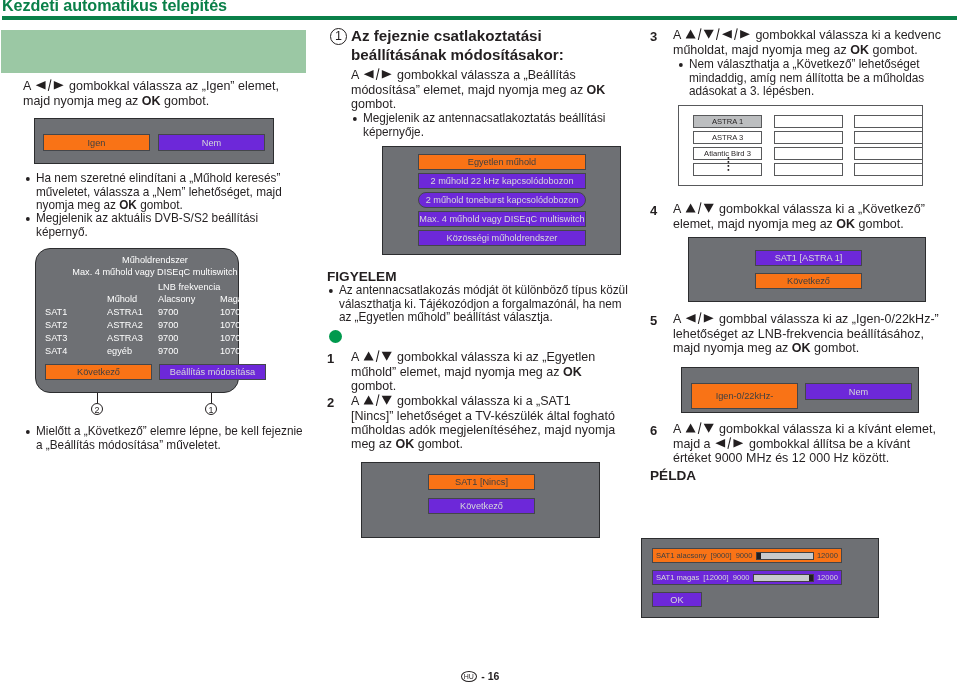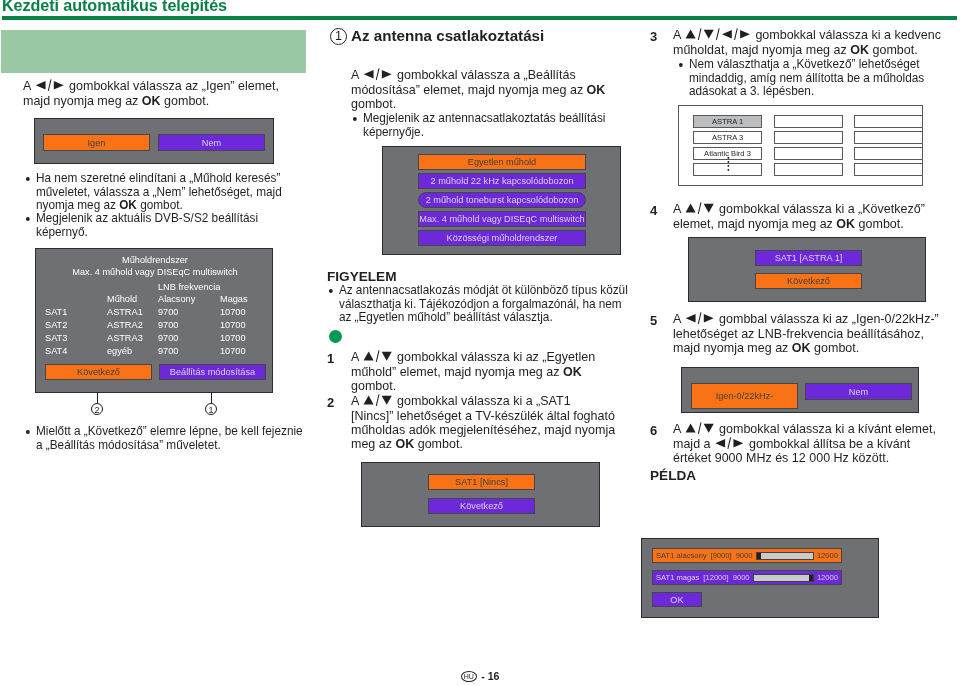--- a/index.html
+++ b/index.html
@@ -121,21 +121,21 @@
     <div class="btn btn-dk" style="left:123px;top:15px;width:107px;height:17px;">Nem</div>
   </div>
 
   <div class="abs p sm" style="left:25px;top:172px;width:280px;">
     <div class="bul"><span>Ha nem szeretné elindítani a „Műhold keresés” műveletet, válassza a „Nem” lehetőséget, majd nyomja meg az </span><span class="b">OK</span><span> gombot.</span></div>
   </div>
   <div class="abs p sm" style="left:25px;top:212px;width:280px;">
     <div class="bul">Megjelenik az aktuális DVB-S/S2 beállítási képernyő.</div>
   </div>
 
-  <div class="abs tv" style="left:35px;top:248px;width:238px;height:145px;">
+  <div class="abs tv" style="left:35px;top:248px;width:204px;height:145px;border-radius:15px;">
     <div class="tvtxt" style="left:0;top:6px;width:238px;text-align:center;">Műholdrendszer</div>
     <div class="tvtxt" style="left:0;top:18px;width:238px;text-align:center;">Max. 4 műhold vagy DISEqC multiswitch</div>
     <div class="tvtxt" style="left:122px;top:33px;">LNB frekvencia</div>
     <div class="tvtxt" style="left:71px;top:45px;">Műhold</div>
     <div class="tvtxt" style="left:122px;top:45px;">Alacsony</div>
     <div class="tvtxt" style="left:184px;top:45px;">Magas</div>
     <div class="sat-rows">
         <div class="tvtxt" style="left: 9px; top: 58px;">SAT1</div>
         <div class="tvtxt" style="left: 71px; top: 58px;">ASTRA1</div>
         <div class="tvtxt" style="left: 122px; top: 58px;">9700</div>
@@ -161,21 +161,22 @@
   <div class="abs callout" style="left:91px;top:403px;">2</div>
   <div class="abs" style="left:211px;top:393px;width:1.2px;height:10px;background:#231f20;"></div>
   <div class="abs callout" style="left:205px;top:403px;">1</div>
 
   <div class="abs p sm" style="left:25px;top:425px;width:300px;">
     <div class="bul">Mielőtt a „Következő” elemre lépne, be kell fejeznie a „Beállítás módosítása” műveletet.</div>
   </div>
 
   <div class="abs callout-lg" style="left:330px;top:28px;">1</div>
   <div class="abs h2" style="left:351px;top:27px;width:285px;">
-    <div>Az antenna csatlakoztatási</div>
+    <div>Az fejeznie csatlakoztatási</div>
+    <div>beállításának módosításakor:</div>
   </div>
   <div class="abs p" style="left:351px;top:68px;width:305px;">
     <span>A </span><span class="arrows"><svg width="30.2" height="12.2" viewBox="0 0 30.2 12.2">
           <path d="M 10.6,2.0 L 10.6,10.4 L 0.3,6.2 Z" transform="translate(0,0)" fill="#231f20"></path>
           <path d="M 16.2,0.8 L 13.6,11.4" stroke="#231f20" stroke-width="1.1" fill="none" stroke-linecap="square"></path>
           <path d="M 0.3,2.0 L 0.3,10.4 L 10.6,6.2 Z" transform="translate(19,0)" fill="#231f20"></path>
         </svg></span><span> gombokkal válassza a „Beállítás módosítása” elemet, majd nyomja meg az </span><span class="b">OK</span><span> gombot.</span>
   </div>
   <div class="abs p sm" style="left:352px;top:112px;width:270px;">
     <div class="bul">Megjelenik az antennacsatlakoztatás beállítási képernyője.</div>
@@ -209,21 +210,21 @@
 
   <div class="abs stepnum" style="left:327px;top:395px;">2</div>
   <div class="abs p" style="left:351px;top:394px;width:288px;">
     <span>A </span><span class="arrows"><svg width="30.2" height="12.2" viewBox="0 0 30.2 12.2">
           <path d="M 0.1,10.6 L 10.7,10.6 L 5.4,1.6 Z" transform="translate(0,0)" fill="#231f20"></path>
           <path d="M 16.2,0.8 L 13.6,11.4" stroke="#231f20" stroke-width="1.1" fill="none" stroke-linecap="square"></path>
           <path d="M 0.1,1.8 L 10.7,1.8 L 5.4,10.8 Z" transform="translate(19,0)" fill="#231f20"></path>
         </svg></span><span> gombokkal válassza ki a „SAT1</span><br><span>[Nincs]” lehetőséget a TV-készülék által fogható</span><br><span>műholdas adók megjelenítéséhez, majd nyomja meg az </span><span class="b">OK</span><span> gombot.</span>
   </div>
 
-  <div class="abs tv" style="left:361px;top:462px;width:239px;height:65px;">
+  <div class="abs tv" style="left:361px;top:462px;width:239px;height:76px;">
     <div class="btn btn-lt" style="left:66px;top:11px;width:107px;height:16px;">SAT1 [Nincs]</div>
     <div class="btn btn-dk" style="left:66px;top:35px;width:107px;height:16px;">Következő</div>
   </div>
 
   <div class="abs stepnum" style="left:650px;top:29px;">3</div>
   <div class="abs p" style="left:673px;top:28px;width:300px;">
     <span>A </span><span class="arrows"><svg width="68.19999999999999" height="12.2" viewBox="0 0 68.19999999999999 12.2">
           <path d="M 0.1,10.6 L 10.7,10.6 L 5.4,1.6 Z" transform="translate(0,0)" fill="#231f20"></path>
           <path d="M 16.2,0.8 L 13.6,11.4" stroke="#231f20" stroke-width="1.1" fill="none" stroke-linecap="square"></path>
           <path d="M 0.1,1.8 L 10.7,1.8 L 5.4,10.8 Z" transform="translate(19,0)" fill="#231f20"></path>

